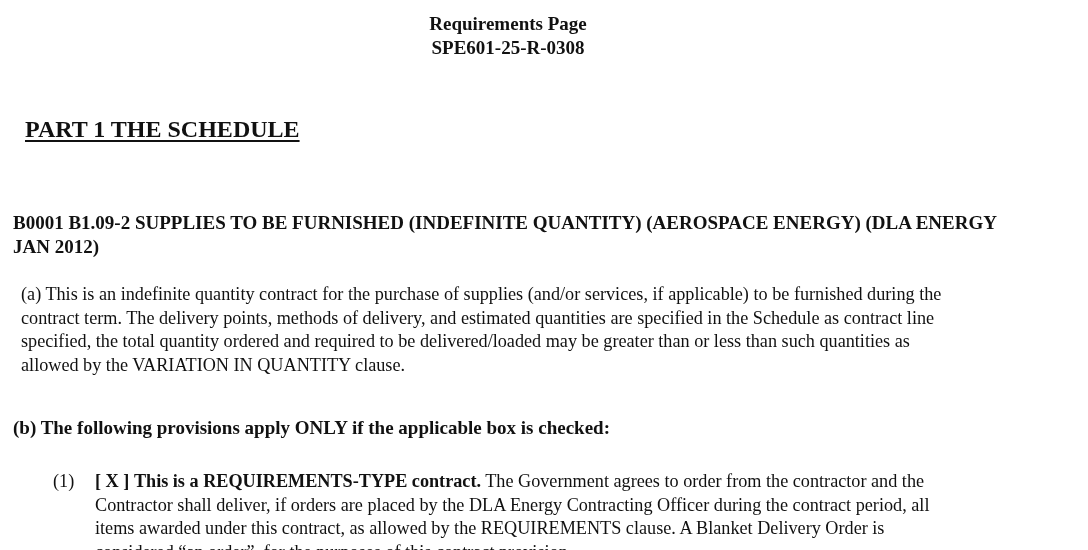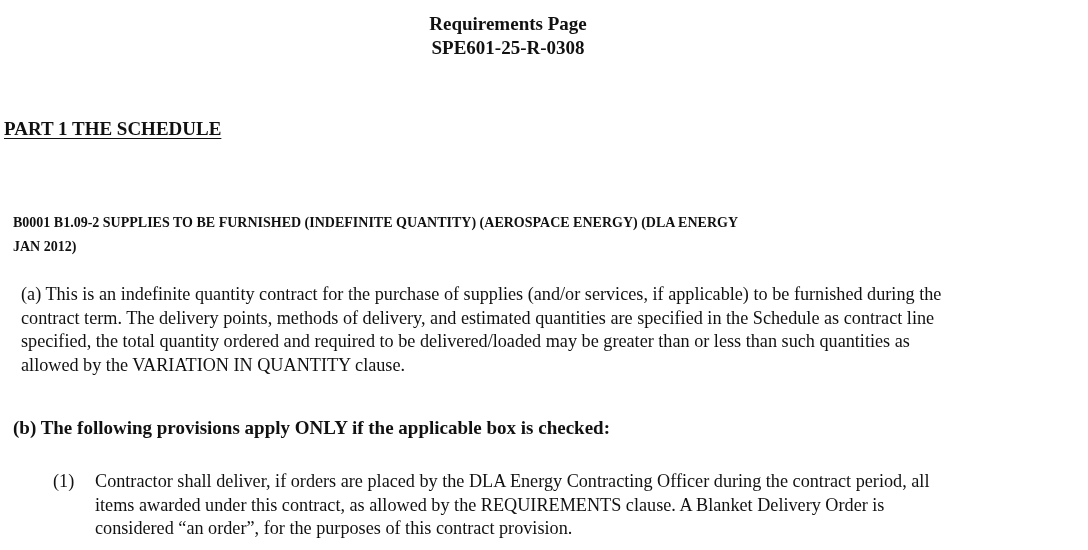--- a/index.html
+++ b/index.html
@@ -27,43 +27,43 @@
       left: 0;
       top: 12px;
       width: 1016px;
       text-align: center;
       font-weight: bold;
       font-size: 19px;
       line-height: 24px;
     }
     .part-heading {
       position: absolute;
-      left: 4px;
+      left: 25px;
       top: 117px;
       font-weight: bold;
-      font-size: 19px;
+      font-size: 24px;
       line-height: 24px;
       text-decoration: underline;
       text-underline-offset: 3px;
     }
     .section-heading {
       position: absolute;
       left: 13px;
       top: 166px;
       font-weight: bold;
       font-size: 19px;
       line-height: 24px;
     }
     .clause-heading {
       position: absolute;
       left: 13px;
       top: 211px;
       width: 1070px;
       font-weight: bold;
-      font-size: 14px;
+      font-size: 19px;
       line-height: 24px;
     }
     .para-a {
       position: absolute;
       left: 13px;
       top: 283px;
       width: 1070px;
       font-size: 18.2px;
       line-height: 23.5px;
       margin-left: 8px;
@@ -118,19 +118,20 @@
     <span class="line">contract term. The delivery points, methods of delivery, and estimated quantities are specified in the Schedule as contract line</span>
     <span class="line">specified, the total quantity ordered and required to be delivered/loaded may be greater than or less than such quantities as</span>
     <span class="line">allowed by the VARIATION IN QUANTITY clause.</span>
   </div>
 
   <div class="para-b">(b) The following provisions apply ONLY if the applicable box is checked:</div>
 
   <div class="item-1">
     <span class="num">(1)</span>
     <div class="body">
+      <span class="line"><span class="bold">[ X ]</span> <span class="bold">This is a REQUIREMENTS-TYPE contract.</span><span> The Government agrees to order from the contractor and the</span></span>
       <span class="line">Contractor shall deliver, if orders are placed by the DLA Energy Contracting Officer during the contract period, all</span>
       <span class="line">items awarded under this contract, as allowed by the REQUIREMENTS clause. A Blanket Delivery Order is</span>
       <span class="line">considered “an order”, for the purposes of this contract provision.</span>
     </div>
   </div>
 
 </div>
 
 </body></html>

